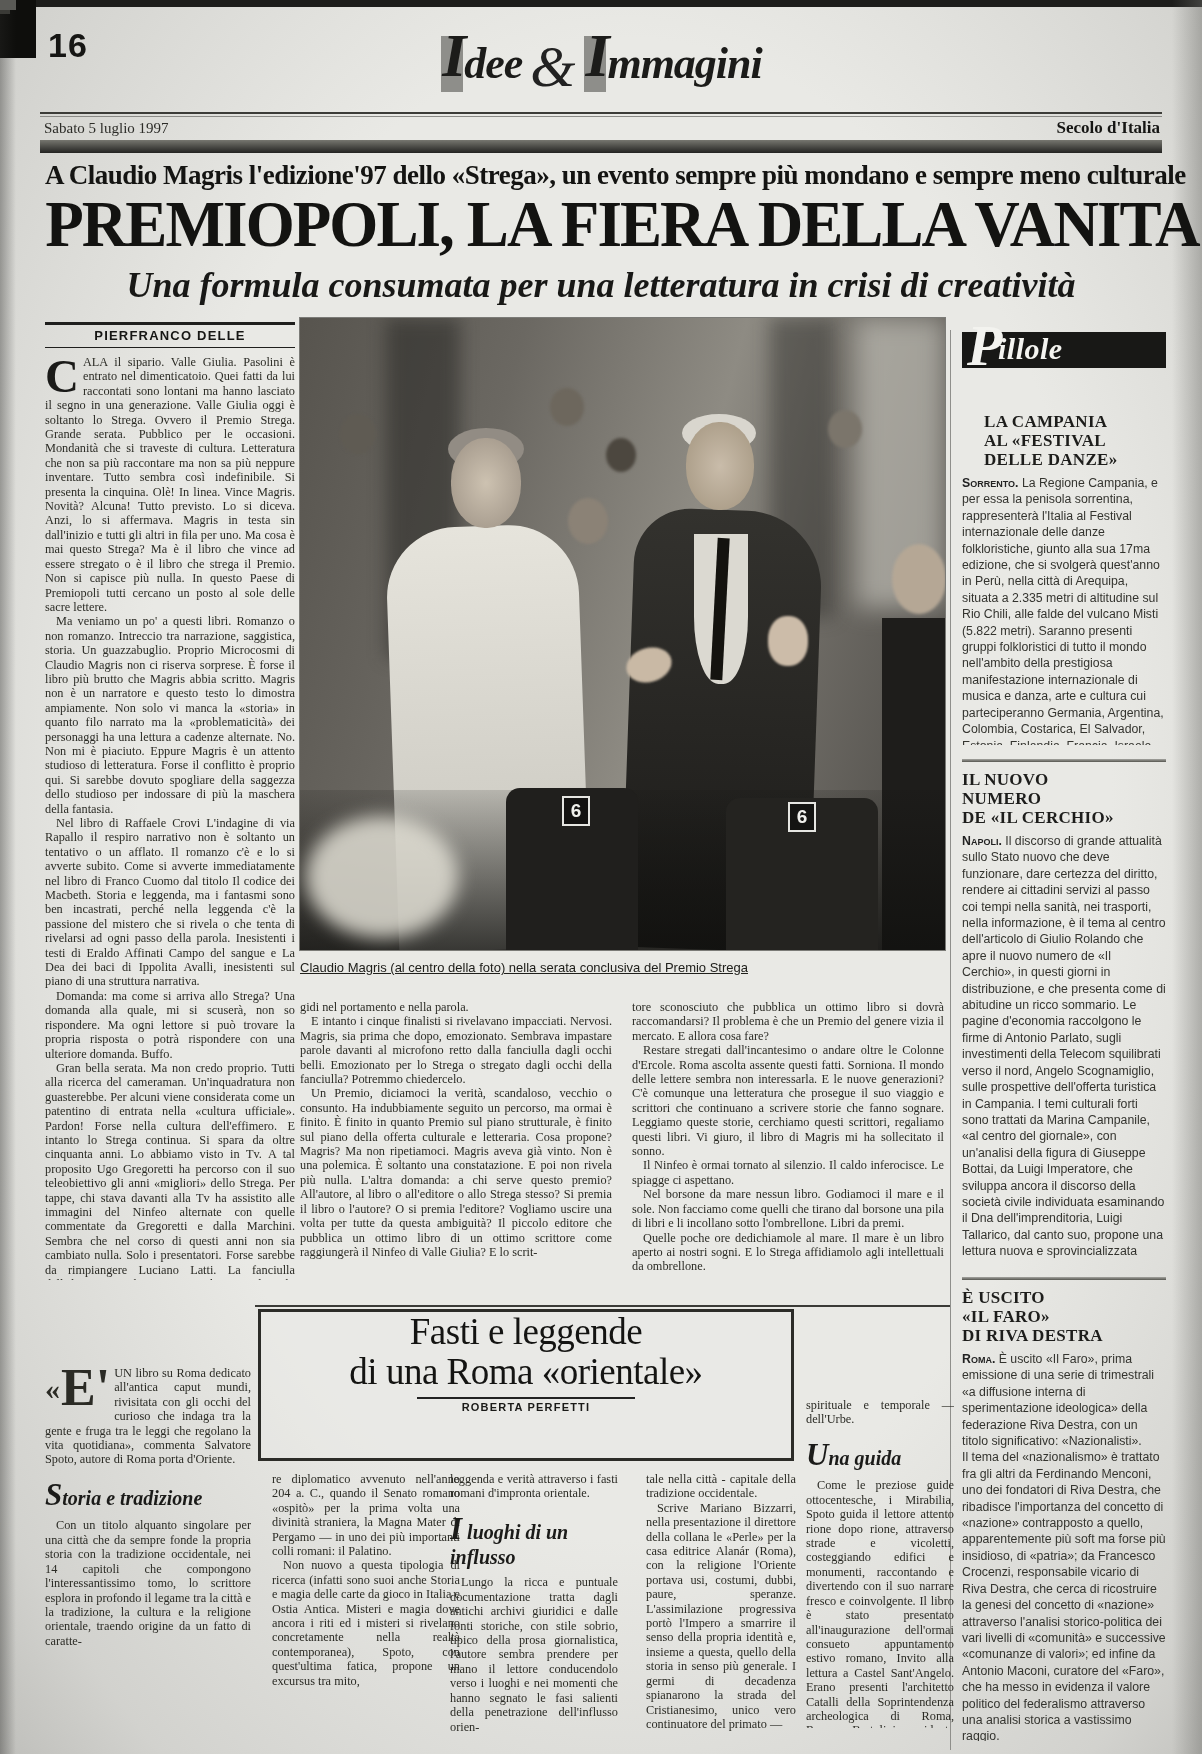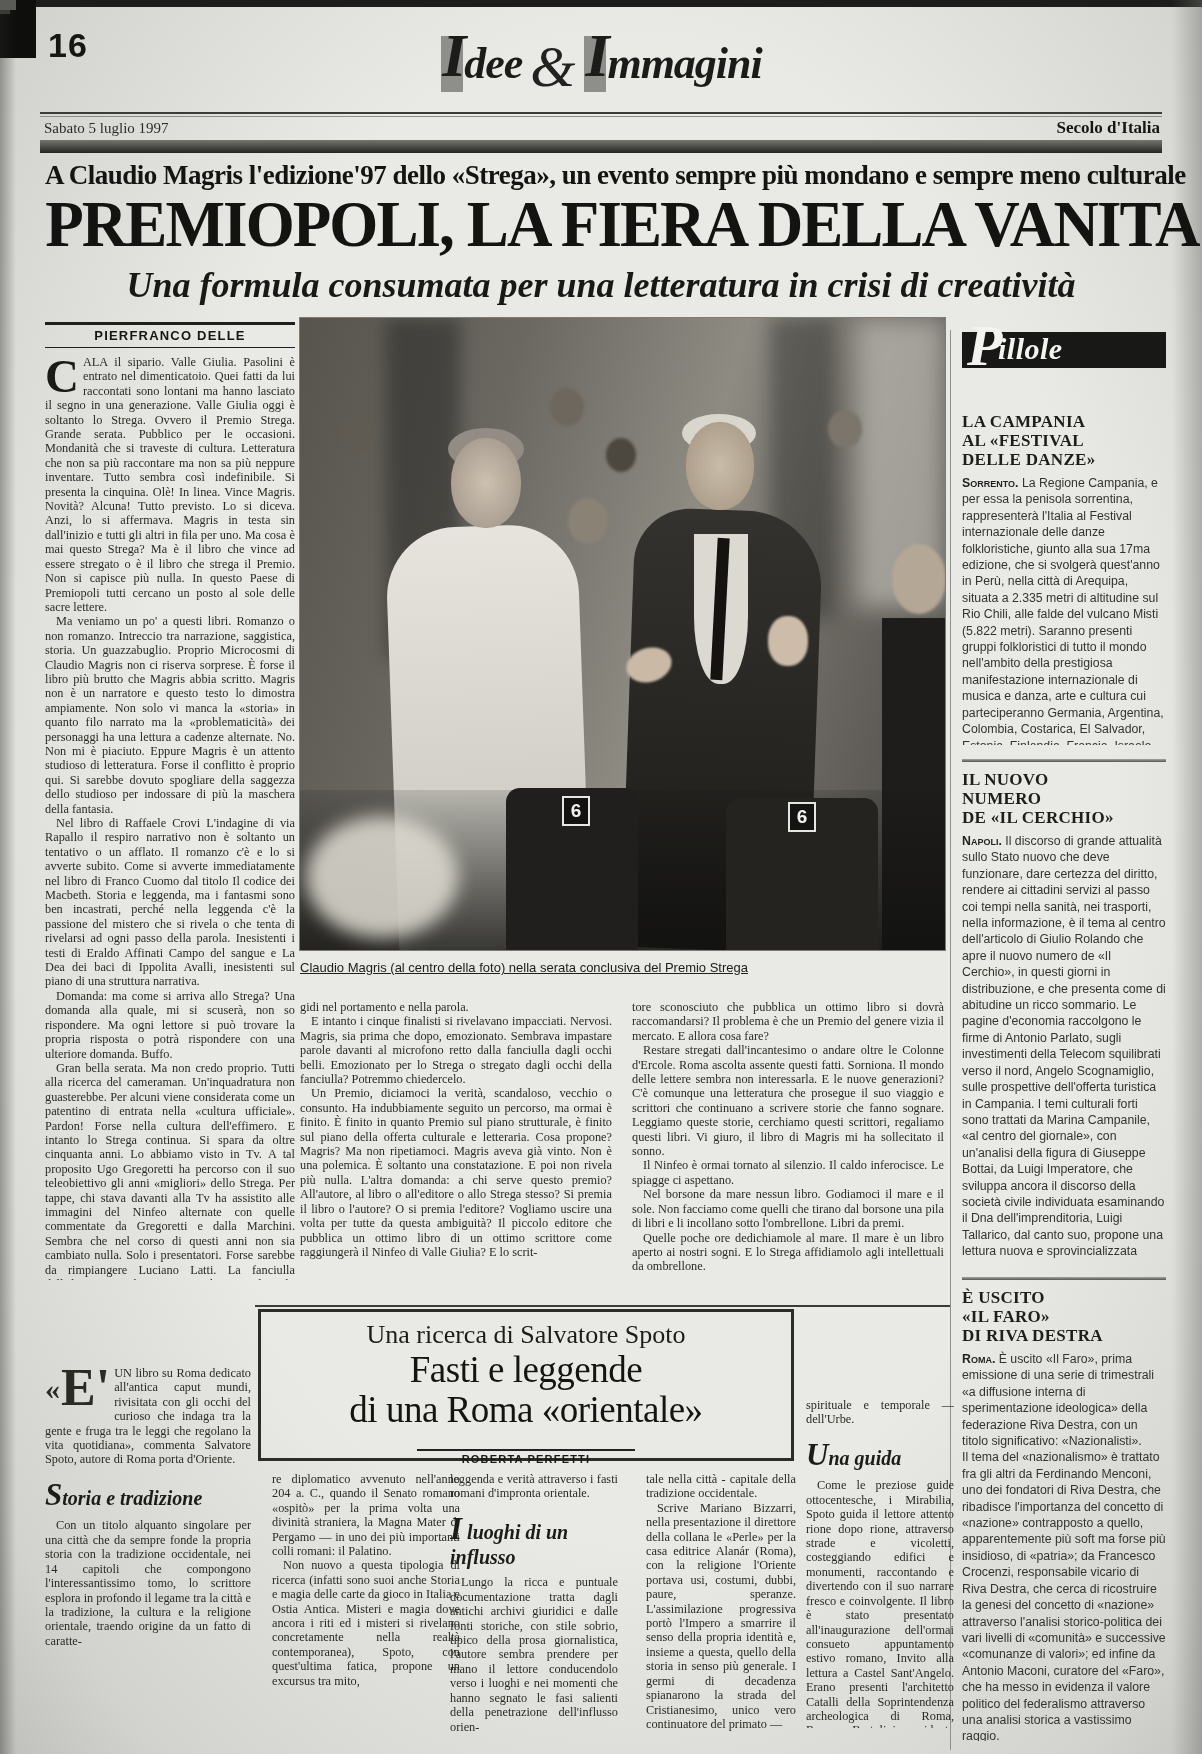--- a/index.html
+++ b/index.html
@@ -73,28 +73,28 @@
   
   .sb-rule{left:950px;top:330px;width:1px;height:1420px;background:#8f8f8b;}
   .sidebar{left:962px;top:332px;width:204px;}
   .sb-bar{position:relative;height:36px;background:#181816;}
   .sb-p{position:absolute;left:5px;top:-15px;font:italic bold 58px/1 "Liberation Serif",serif;color:#f3f3ef;}
   .sb-rest{position:absolute;left:36px;top:2px;font:italic bold 30px/1 "Liberation Serif",serif;color:#f4f4f0;letter-spacing:.5px;}
   .sb-head{font:bold 17px/19px "Liberation Serif",serif;letter-spacing:.3px;color:#1d1d1b;white-space:pre-line;}
   .sb-body{font:12.3px/16.4px "Liberation Sans",sans-serif;color:#34342f;white-space:pre-line;overflow:hidden;}
   .dateline{font-variant:small-caps;font-weight:bold;color:#222;}
   .sep{height:3px;background:linear-gradient(#a5a5a1,#56564f);}
-  .mt44{margin-top:44px;} .mt14{margin-top:14px;} .mt8{margin-top:8px;} .mt6{margin-top:6px;}
+  .mt44{margin-top:44px;margin-left:22px;} .mt14{margin-top:14px;} .mt8{margin-top:8px;} .mt6{margin-top:6px;}
   .h270{height:270px;} .h430{height:430px;} .h390{height:390px;}
   
   .bottom-rule{left:255px;top:1305px;width:695px;height:2px;background:#3b3b37;}
   .f-box{left:258px;top:1309px;width:530px;height:146px;border:3px solid #2c2c28;text-align:center;background:rgba(236,236,232,.35);}
   .f-kicker{margin-top:9px;font:26px/1.1 "Liberation Serif",serif;color:#1c1c1a;}
   .f-head{font:37px/40px "Liberation Serif",serif;color:#141412;letter-spacing:-.5px;}
-  .f-byline{display:inline-block;margin-top:19px;border-top:2px solid #222;padding:2px 14px 0;min-width:190px;
+  .f-byline{display:inline-block;margin-top:5px;border-top:2px solid #222;padding:2px 14px 0;min-width:190px;
             font:bold 11px "Liberation Sans",sans-serif;letter-spacing:1.2px;color:#1a1a18;}
   
   .col1{left:45px;top:322px;width:250px;height:958px;}
   .col2{left:300px;top:1000px;width:312px;height:300px;}
   .col3{left:632px;top:1000px;width:312px;height:300px;}
   .colA{left:45px;top:1366px;width:206px;height:384px;}
   .colB{left:272px;top:1472px;width:188px;height:276px;}
   .colC{left:450px;top:1472px;width:168px;height:276px;}
   .colD{left:646px;top:1472px;width:150px;height:276px;}
   .colE{left:806px;top:1398px;width:148px;height:330px;}
@@ -195,21 +195,20 @@
     <div class="sep mt14"></div>
     <div class="sb-head mt8">È USCITO
 «IL FARO»
 DI RIVA DESTRA</div>
     <div class="sb-body mt6 h390"><span class="dateline">Roma.</span> <span>È uscito «Il Faro», prima emissione di una serie di trimestrali «a diffusione interna di sperimentazione ideologica» della federazione Riva Destra, con un titolo significativo: «Nazionalisti».
 Il tema del «nazionalismo» è trattato fra gli altri da Ferdinando Menconi, uno dei fondatori di Riva Destra, che ribadisce l'importanza del concetto di «nazione» contrapposto a quello, apparentemente più soft ma forse più insidioso, di «patria»; da Francesco Crocenzi, responsabile vicario di Riva Destra, che cerca di ricostruire la genesi del concetto di «nazione» attraverso l'analisi storico-politica dei vari livelli di «comunità» e successive «comunanze di valori»; ed infine da Antonio Maconi, curatore del «Faro», che ha messo in evidenza il valore politico del federalismo attraverso una analisi storica a vastissimo raggio.</span></div>
   </div>
 
   <div class="abs bottom-rule"></div>
   <div class="abs f-box">
-    <div class="f-kicker">Una ricerca di Salvatore Spoto</div>
     <div class="f-head">Fasti e leggende</div>
     <div class="f-head">di una Roma «orientale»</div>
     <div><span class="f-byline">ROBERTA PERFETTI</span></div>
   </div>
 
   <div class="abs col colA">
     <p><span class="open-quote">«</span><span class="dropcap-e">E'</span><span>UN libro su Roma dedicato all'antica caput mundi, rivisitata con gli occhi del curioso che indaga tra la gente e fruga tra le leggi che regolano la vita quotidiana», commenta Salvatore Spoto, autore di Roma porta d'Oriente.</span></p>
     <div class="script-head">Storia e tradizione</div>
     <p class="ind">Con un titolo alquanto singolare per una città che da sempre fonde la propria storia con la tradizione occidentale, nei 14 capitoli che compongono l'interessantissimo tomo, lo scrittore esplora in profondo il legame tra la città e la tradizione, la cultura e la religione orientale, traendo origine da un fatto di caratte-</p>
   </div>

